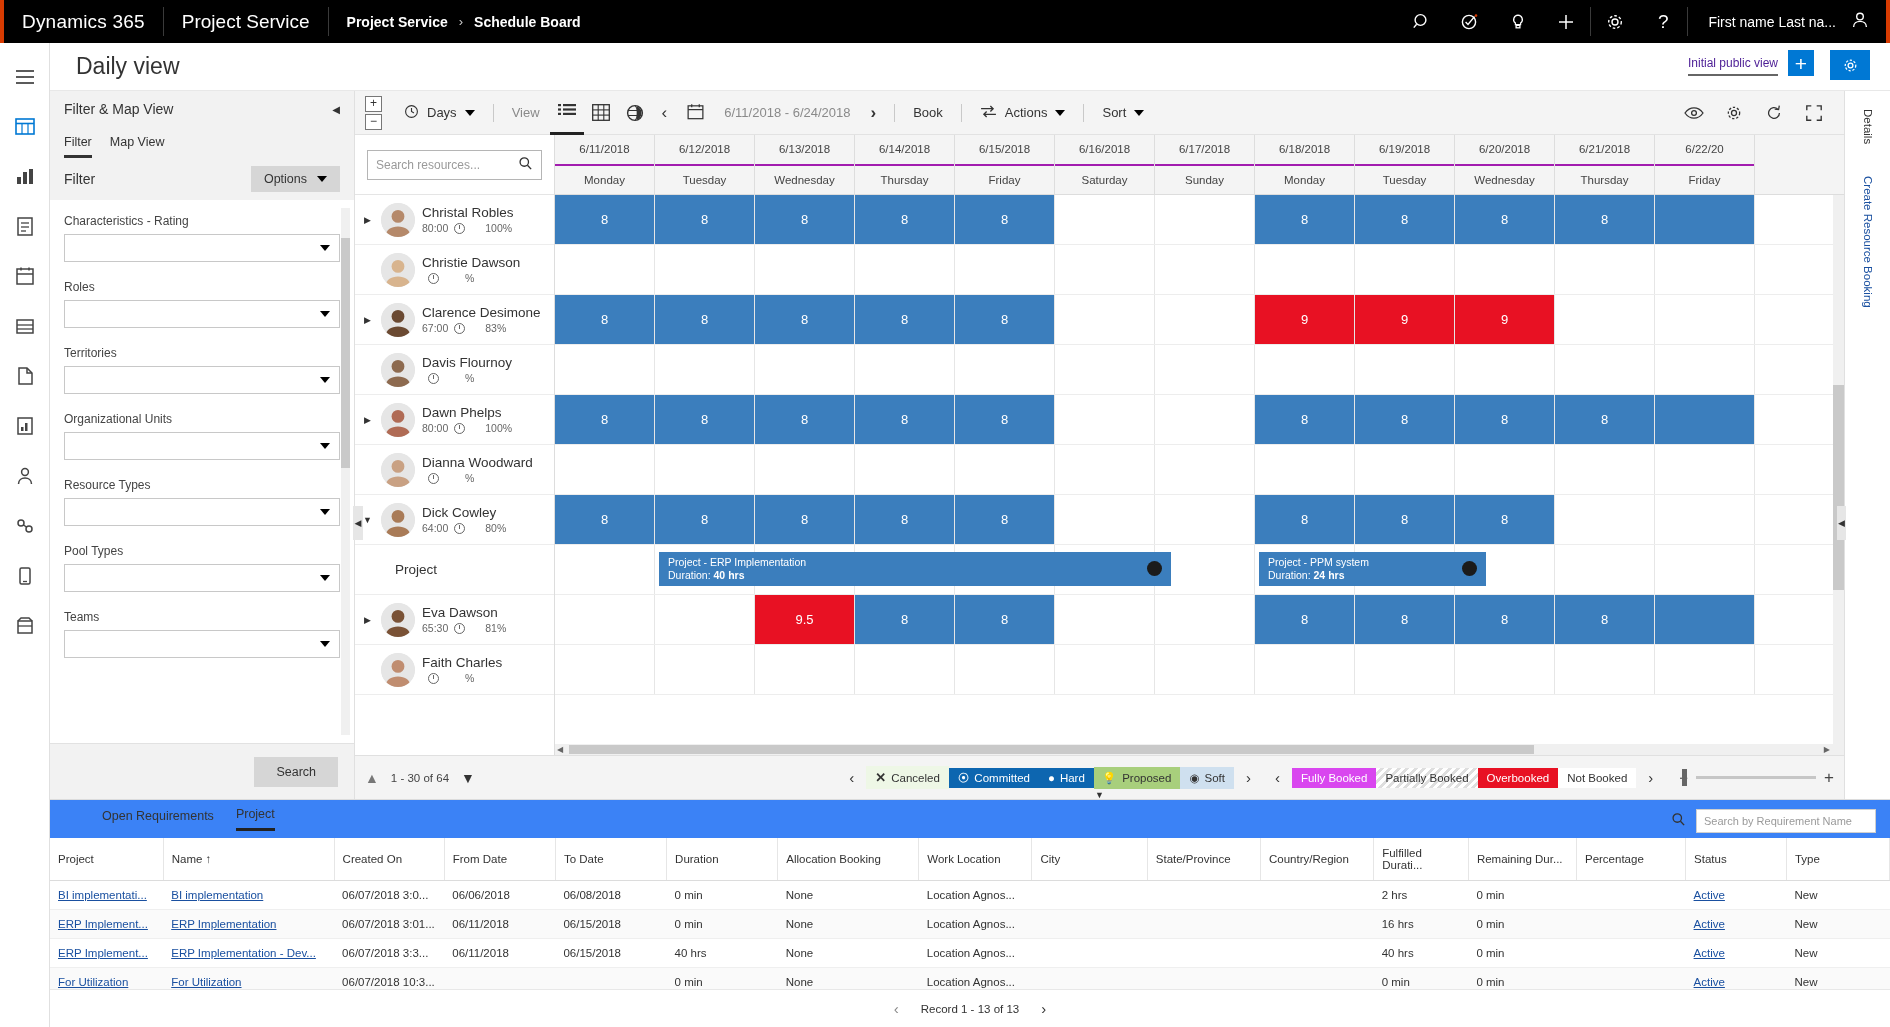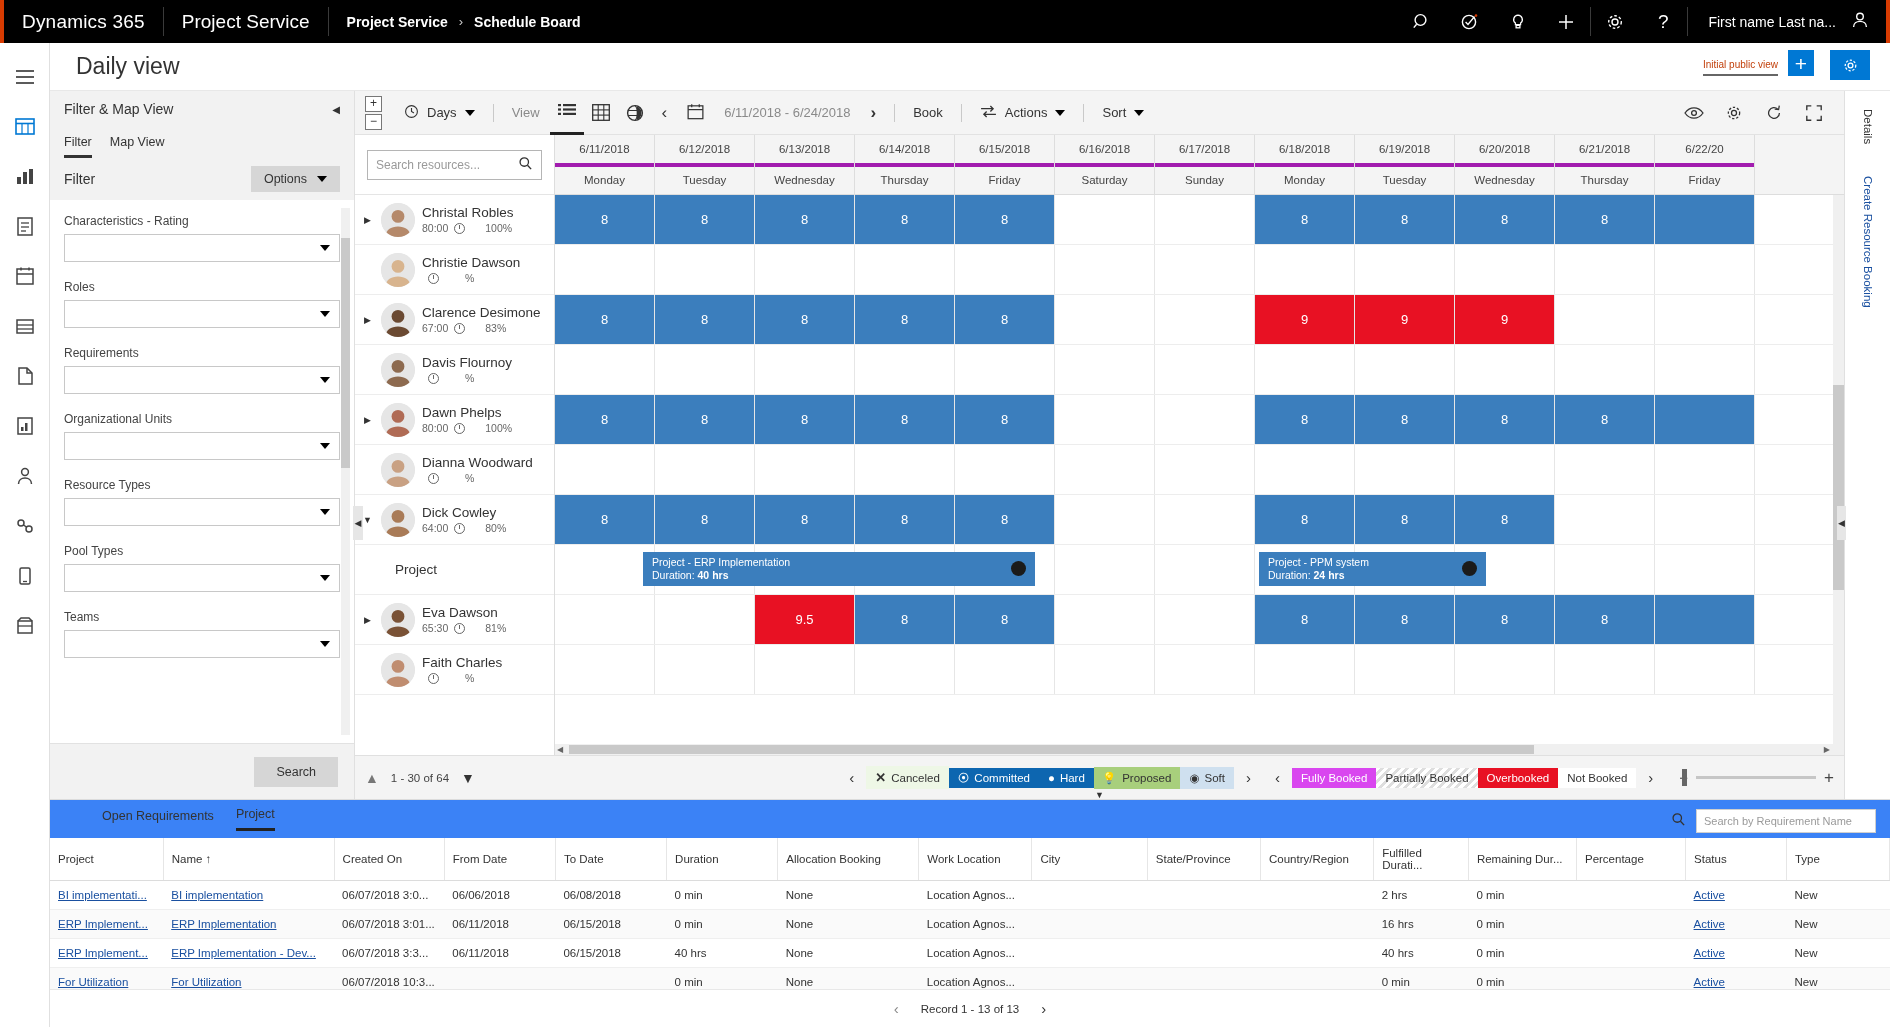--- a/index.html
+++ b/index.html
@@ -32,21 +32,21 @@
   .rail-item { width:50px; height:50px; display:flex; align-items:center; justify-content:center; color:#444; }
   .rail-item.sel { color:#0078d4; }
   .rail-hamb { width:50px; height:48px; display:flex; align-items:center; justify-content:center; color:#333; }
 
   
   .colmain { flex:1; display:flex; flex-direction:column; min-width:0; }
 
   .pagehead { height:48px; display:flex; align-items:center; padding-left:26px; border-bottom:1px solid #e8e8e8; position:relative; flex:0 0 48px; }
   .pagetitle { font-size:23px; font-weight:300; color:#333; }
   .viewpick { position:absolute; right:76px; top:7px; display:flex; align-items:flex-end; gap:10px; }
-  .viewpick .vname { font-size:10px; color:#c2410c; padding-bottom:4px; border-bottom:2px solid #666; }
+  .viewpick .vname { font-size:12px; color:#4c1d95; padding-bottom:4px; border-bottom:2px solid #666; }
   .viewpick .plus { font-size:21px; color:#fff; background:#0078d4; width:26px; height:26px; display:flex;align-items:center;justify-content:center; line-height:1; }
   .gearbtn { position:absolute; right:20px; top:7px; width:40px; height:30px; background:#0078d4; color:#fff; display:flex; align-items:center; justify-content:center; }
 
   .mid { flex:1; display:flex; min-height:0; }
 
   
   .filterpanel { width:305px; flex:0 0 305px; border-right:1px solid #e0e0e0; display:flex; flex-direction:column; background:#fff; position:relative; }
   .fp-head { height:36px; display:flex; align-items:center; justify-content:space-between; padding:0 14px; background:#f2f2f2; }
   .fp-head .t { font-size:14px; color:#333; }
   .fp-tabs { display:flex; gap:18px; padding:8px 14px 0; background:#f2f2f2; }
@@ -92,21 +92,21 @@
   .res-meta { min-width:0; }
   .res-name { font-size:13.5px; color:#333; white-space:nowrap; overflow:hidden; }
   .res-stats { font-size:10.5px; color:#666; display:flex; gap:6px; align-items:center; margin-top:2px; }
   .res-stats .pct { margin-left:14px; }
   .clock { display:inline-block; width:11px; height:11px; border:1.2px solid #666; border-radius:50%; position:relative; }
   .clock:after { content:""; position:absolute; left:4.2px; top:1.6px; width:1px; height:4px; background:#666; }
 
   .sched { flex:1; display:flex; flex-direction:column; min-width:0; position:relative; overflow:hidden; }
   .date-head { height:60px; flex:0 0 60px; display:flex; background:#f4f4f4; border-bottom:1px solid #ddd; }
   .dh-cell { width:100px; flex:0 0 100px; border-right:1px solid #ddd; display:flex; flex-direction:column; }
-  .dh-cell .d1 { flex:1; display:flex; align-items:center; justify-content:center; font-size:11.5px; color:#444; border-bottom:4px solid #a21caf; }
+  .dh-cell .d1 { flex:1; display:flex; align-items:center; justify-content:center; font-size:11.5px; color:#444; border-bottom:2px solid #a21caf; }
   .dh-cell .d2 { flex:1; display:flex; align-items:center; justify-content:center; font-size:11.5px; color:#444; }
   .rows { flex:1; overflow:hidden; }
   .srow { height:50px; border-bottom:1px solid #ededed; display:flex; position:relative; }
   .cell { width:100px; flex:0 0 100px; border-right:1px solid #e6e6e6; display:flex; align-items:center; justify-content:center; font-size:13px; }
   .cell.full { background:#3b7ebd; color:#fff; }
   .cell.over { background:#e81123; color:#fff; }
   .cell.none { background:#fff; }
   .projbar { position:absolute; top:7px; height:34px; background:#3b7ebd; color:#fff; padding:4px 9px; font-size:10.5px; line-height:13px; }
   .projbar .dot { position:absolute; right:9px; top:9px; width:15px; height:15px; border-radius:50%; background:#1b1b1b; }
   .projbar b { font-weight:700; }
@@ -356,21 +356,21 @@
                   <span class="caret"></span>
                 </div>
             </div>
             <div class="fld">
               <label>Roles</label>
               <div class="sel">
                   <span class="caret"></span>
                 </div>
             </div>
             <div class="fld">
-              <label>Requirements</label>
+              <label>Territories</label>
               <div class="sel">
                   <span class="caret"></span>
                 </div>
             </div>
             <div class="fld">
               <label>Organizational Units</label>
               <div class="sel">
                   <span class="caret"></span>
                 </div>
             </div>
@@ -840,21 +840,21 @@
                     <div class="cell none"></div>
                     <div class="cell none"></div>
                     <div class="cell none"></div>
                     <div class="cell none"></div>
                     <div class="cell none"></div>
                     <div class="cell none"></div>
                     <div class="cell none"></div>
                     <div class="cell none"></div>
                     <div class="cell none"></div>
                     <div class="cell none"></div>
-                    <div class="projbar" style="left: 88px; width: 392px;">
+                    <div class="projbar" style="left: 104px; width: 512px;">
                       <div>Project - ERP Implementation</div>
                       <div><span>Duration:</span> <b>40 hrs</b></div>
                       <span class="dot"></span>
                     </div>
                     <div class="projbar" style="left: 704px; width: 227px;">
                       <div>Project - PPM system</div>
                       <div><span>Duration:</span> <b>24 hrs</b></div>
                       <span class="dot"></span>
                     </div>
                   </div>

